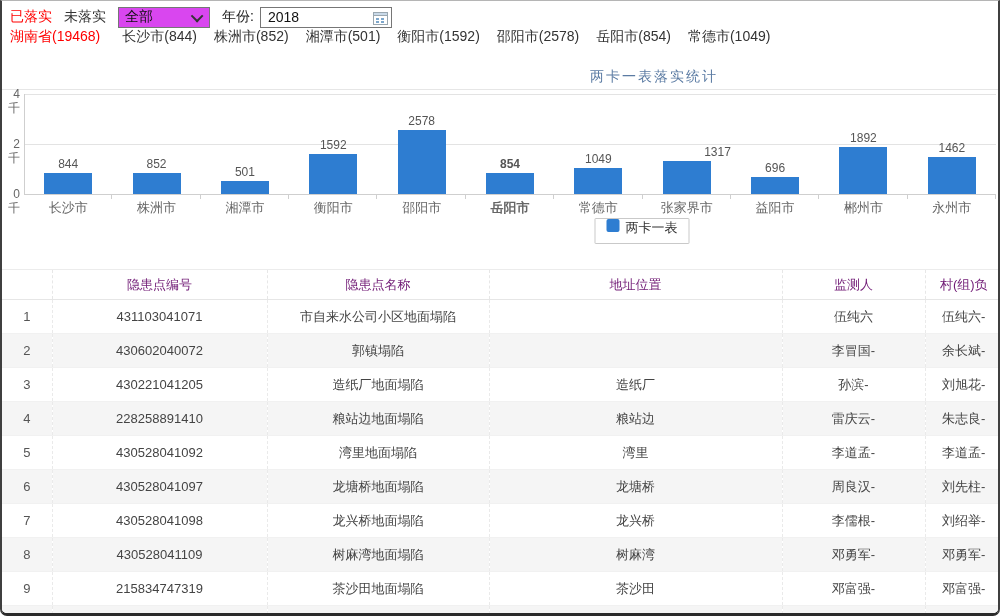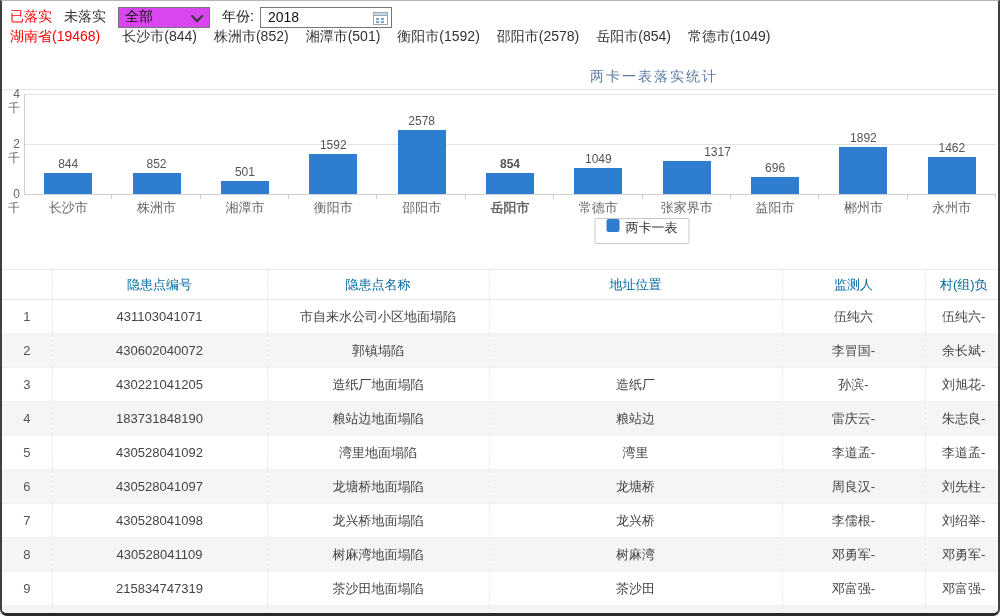--- a/index.html
+++ b/index.html
@@ -40,21 +40,21 @@
   .bar{position:absolute;left:50%;transform:translateX(-50%);width:48px;background:var(--bar-blue);cursor:pointer;}
   .xlab{position:absolute;left:0;top:109px;width:100%;text-align:center;font-size:13px;color:#666;}
   .legend{position:absolute;top:128px;left:640px;transform:translateX(-50%);height:24px;
           border:1px solid #c9c9c9;border-radius:1px;background:#fff;display:flex;align-items:flex-start;
           padding:0 11px;cursor:pointer;}
   .swatch{width:13px;height:13px;background:var(--bar-blue);margin-right:6px;border-radius:2px;}
   .legend .ltext{font-size:13px;color:#333;white-space:nowrap;}
   
   .dtable{position:absolute;left:0;top:268px;width:1000px;border-collapse:collapse;table-layout:fixed;
           border-top:1px solid #ececec;font-size:13px;}
-  .dtable th{height:27px;font-weight:normal;color:#0369a1;border-bottom:1px solid #e6e6e6;
+  .dtable th{height:27px;font-weight:normal;color:#701a75;border-bottom:1px solid #e6e6e6;
              border-right:1px dashed #e7e7e7;text-align:center;overflow:hidden;white-space:nowrap;}
   .dtable td{height:31px;color:#444;border-bottom:1px solid #f1f1f1;border-right:1px dashed #eaeaea;
              text-align:center;overflow:hidden;white-space:nowrap;}
   .dtable th:last-child,.dtable td:last-child{border-right:none;}
   .dtable tr.even td{background:#f5f5f5;}
   .dtable td:first-child{color:#555;}
 </style>
 </head>
 <body>
 
@@ -211,21 +211,21 @@
         <tr class="odd">
           <td>3</td>
           <td>430221041205</td>
           <td>造纸厂地面塌陷</td>
           <td>造纸厂</td>
           <td>孙滨-</td>
           <td>刘旭花-</td>
         </tr>
         <tr class="even">
           <td>4</td>
-          <td>183731848190</td>
+          <td>228258891410</td>
           <td>粮站边地面塌陷</td>
           <td>粮站边</td>
           <td>雷庆云-</td>
           <td>朱志良-</td>
         </tr>
         <tr class="odd">
           <td>5</td>
           <td>430528041092</td>
           <td>湾里地面塌陷</td>
           <td>湾里</td>

